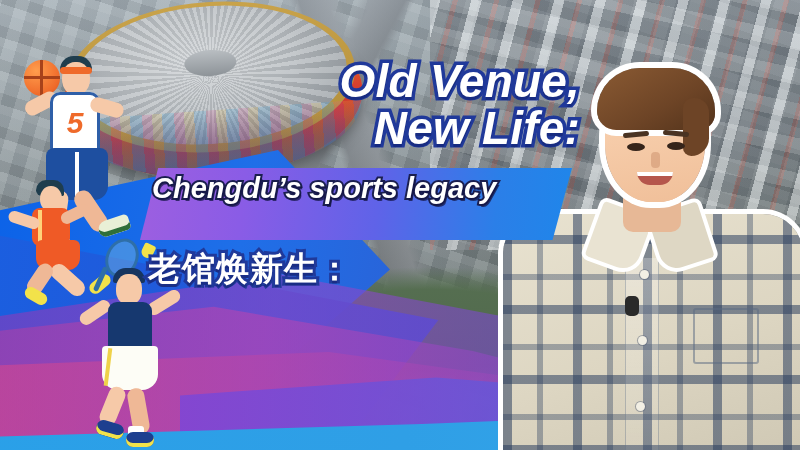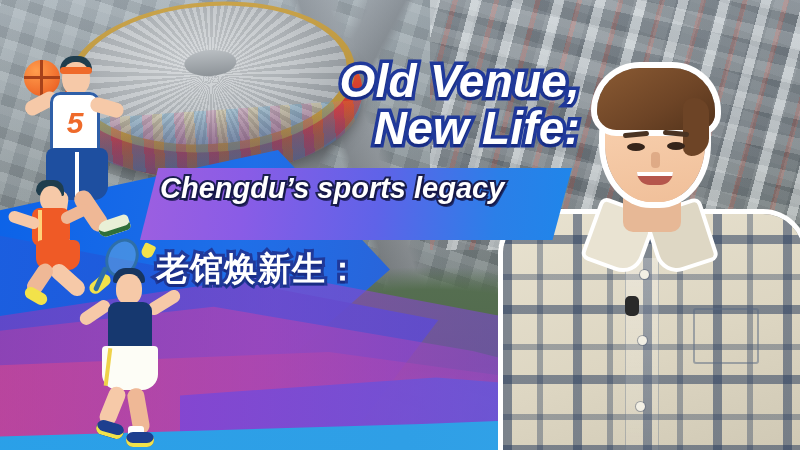--- a/index.html
+++ b/index.html
@@ -214,38 +214,37 @@
   }
   #title .l1{display:block;}
   #title .l2{display:block;}
 
   #banner{
     position:absolute;left:140px;top:168px;width:432px;height:72px;
     background:linear-gradient(96deg,#9d5fe0 0%,#8a5ce6 24%,#5f63e8 55%,#2b7fe8 82%,#1f86ea 100%);
     clip-path:polygon(4.2% 0%, 100% 0%, 95.5% 100%, 0% 100%);
   }
   #banner-text{
-    position:absolute;left:160px;top:172px;width:410px;
+    position:absolute;left:152px;top:172px;width:410px;
     font:italic 900 29px/1.17 "Liberation Sans","DejaVu Sans",sans-serif;
     color:#ffffff;
     -webkit-text-stroke:4px #1b1f4f;
     paint-order:stroke fill;
     text-shadow:2px 3px 0 rgba(20,22,70,.75);
   }
   #banner-text span{display:block;}
 
   #cn{
     position:absolute;left:148px;top:246px;width:400px;
     font:900 33px/1.38 "DejaVu Sans","Liberation Sans",sans-serif;
     color:#ffffff;
     -webkit-text-stroke:6px #20399a;
     paint-order:stroke fill;
     text-shadow:0 3px 0 rgba(18,34,110,.5);
     letter-spacing:1px;
-    margin-left:8px;
   }
   #cn span{display:block;}
 </style>
 <style>#bb-jersey:after{content:"5";}</style></head>
 <body>
 
 <div id="stage">
 
   <div id="photo" class="layer"></div>
   <div id="roofs"></div>

